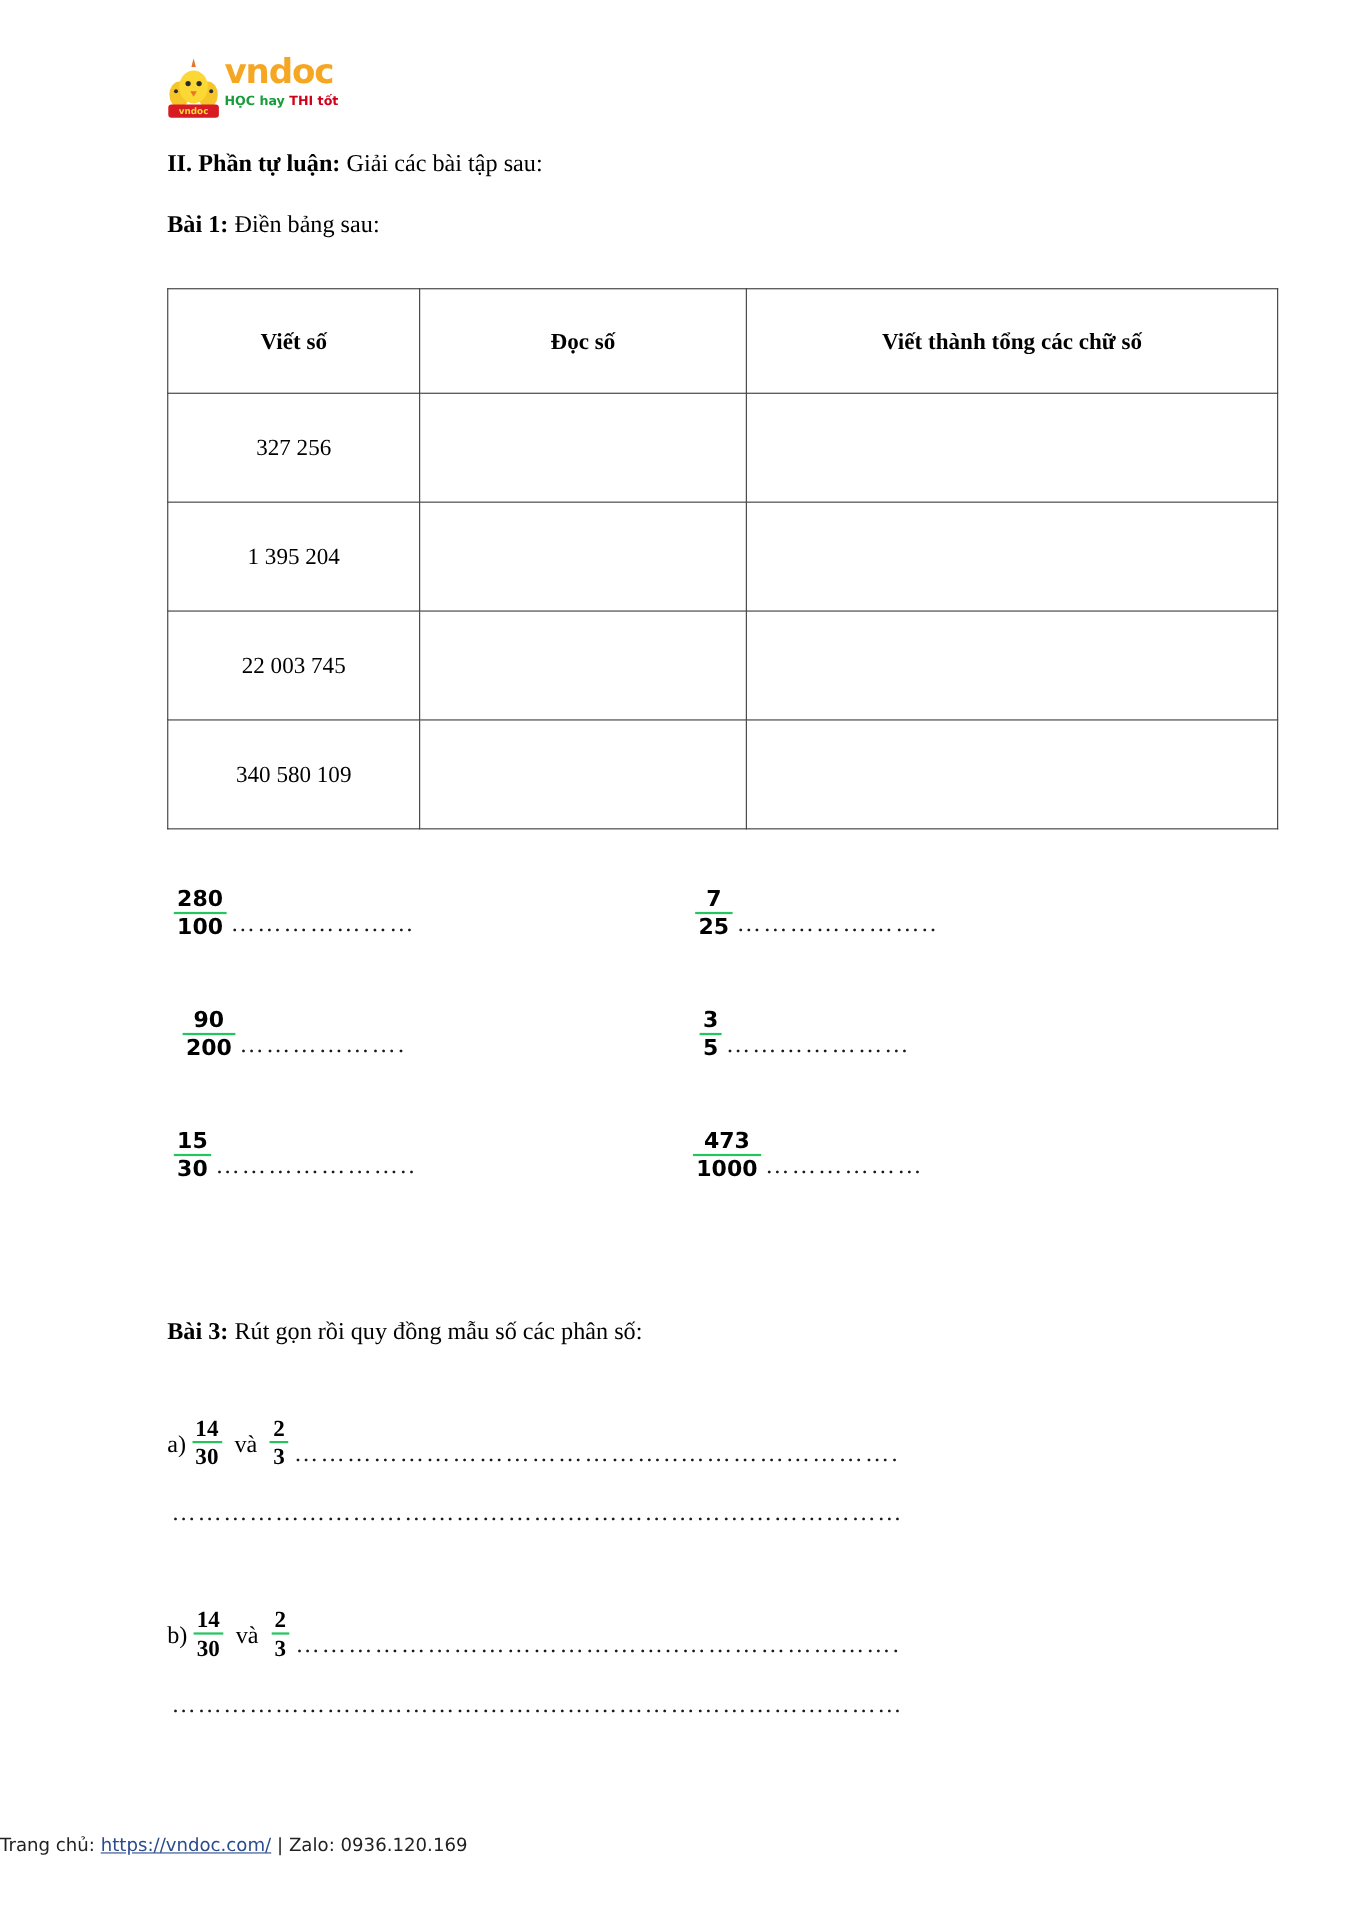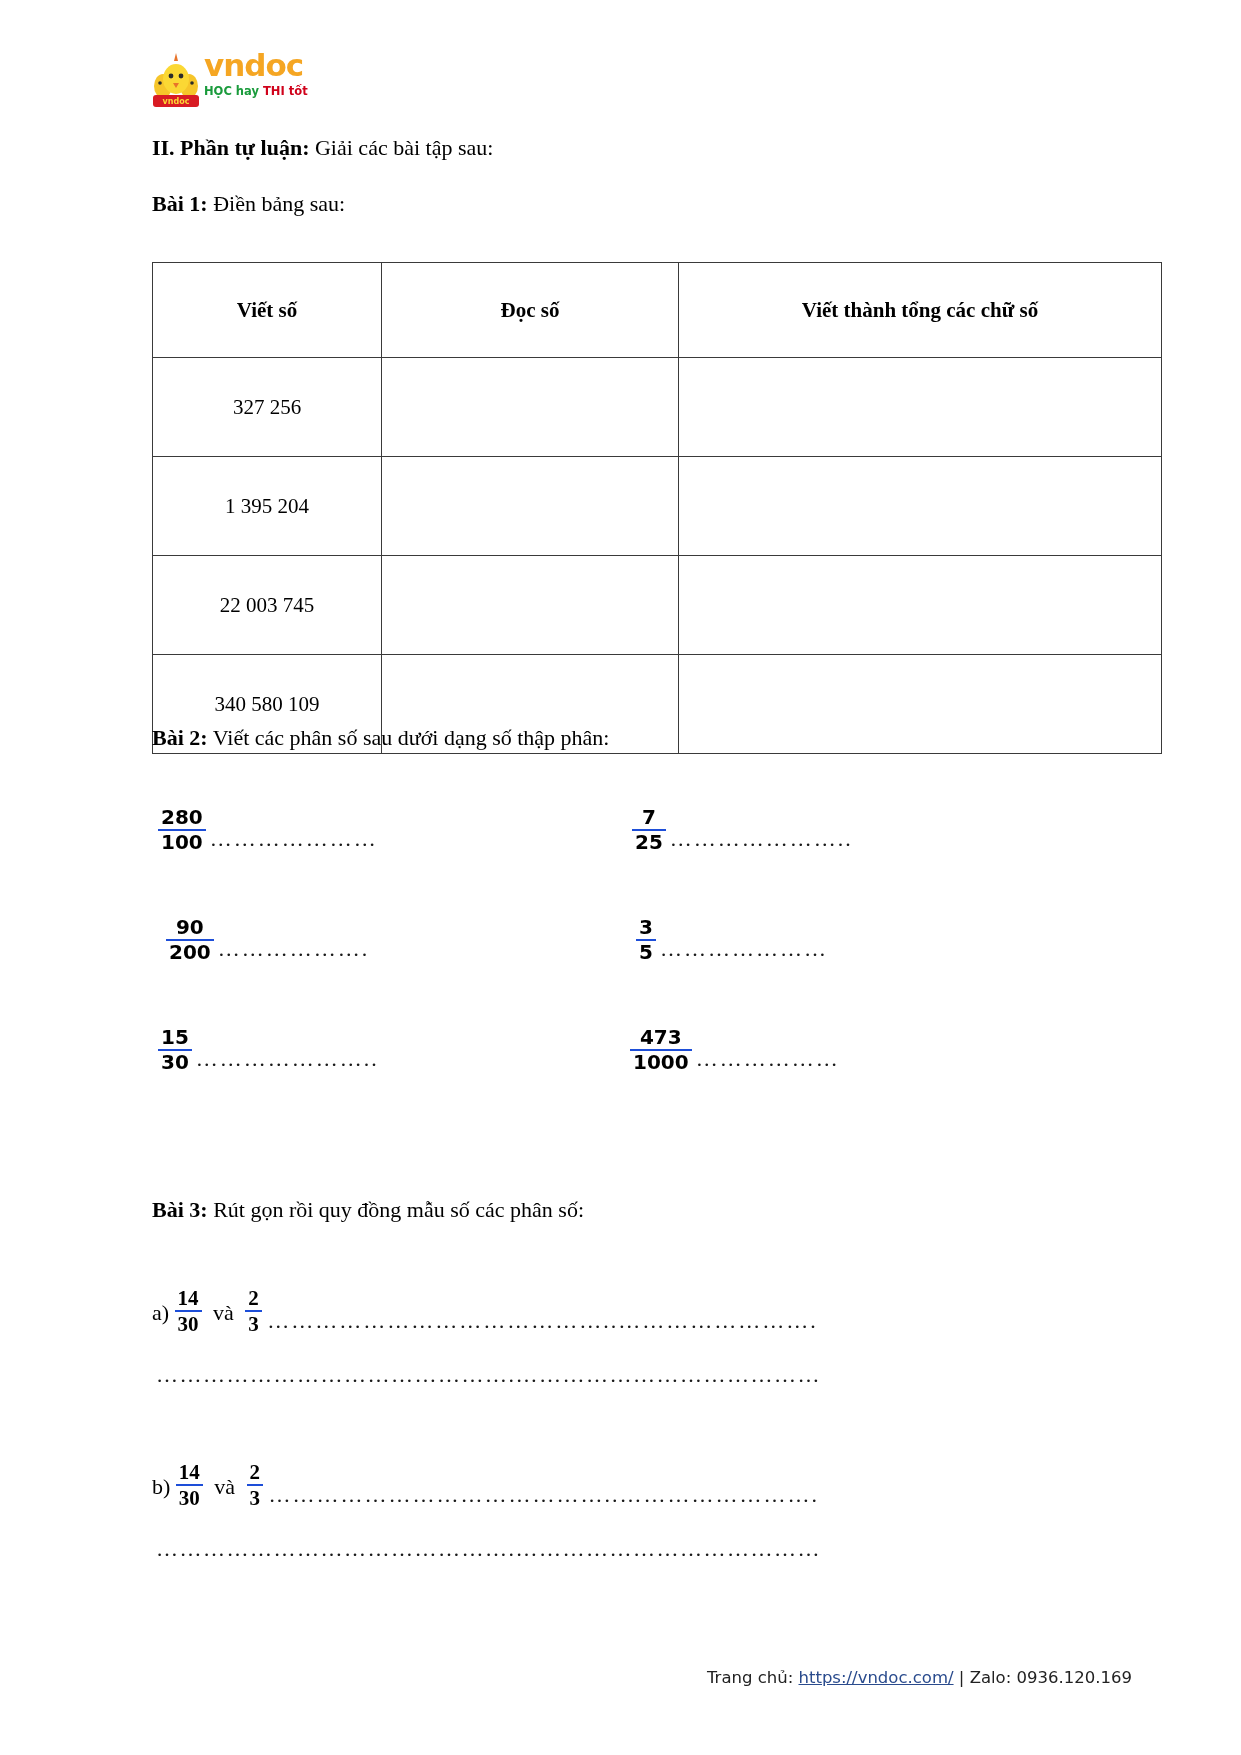--- a/index.html
+++ b/index.html
@@ -110,21 +110,21 @@
     vertical-align: middle;
     text-align: center;
     font-family: "DejaVu Sans", sans-serif;
     font-weight: bold;
     font-size: 20px;
     line-height: 23px;
     position: relative;
     top: -2px;
   }
   .frac .num { display: block; padding: 0 3px; }
-  .frac .den { display: block; padding: 0 3px; border-top: 2px solid #1d4ed8; }
+  .frac .den { display: block; padding: 0 3px; border-top: 2px solid #22c55e; }
 
   .frac-serif {
     font-family: "Liberation Serif", serif;
     font-weight: bold;
     font-size: 21px;
     line-height: 24px;
   }
 
   .dots {
     display: inline-block;
@@ -155,21 +155,21 @@
     color: #1a1a1a;
     white-space: nowrap;
   }
 
   
   .footer {
     position: absolute;
     left: 0;
     top: 1668px;
     width: 1132px;
-    text-align: right;
+    text-align: left;
     font-family: "DejaVu Sans", sans-serif;
     font-size: 16.5px;
     color: #222;
   }
   .footer a, .footer .link {
     color: #2a4b8d;
     text-decoration: underline;
   }
 </style>
 </head>
@@ -235,24 +235,20 @@
         <td></td>
       </tr>
       <tr>
         <td class="cell-num">340 580 109</td>
         <td></td>
         <td></td>
       </tr>
     </tbody>
   </table>
 
-  <div class="line" style="left:152px; top:724px;">
-    <span class="bold">Bài 2:</span>
-    <span>Viết các phân số sau dưới dạng số thập phân:</span>
-  </div>
 
   <div class="row2" style="left:158px; top:808px;">
     <span class="frac">
       <span class="num">280</span>
       <span class="den">100</span>
     </span>
     <span class="dots">…………………</span>
   </div>
   <div class="row2" style="left:632px; top:808px;">
     <span class="frac">

